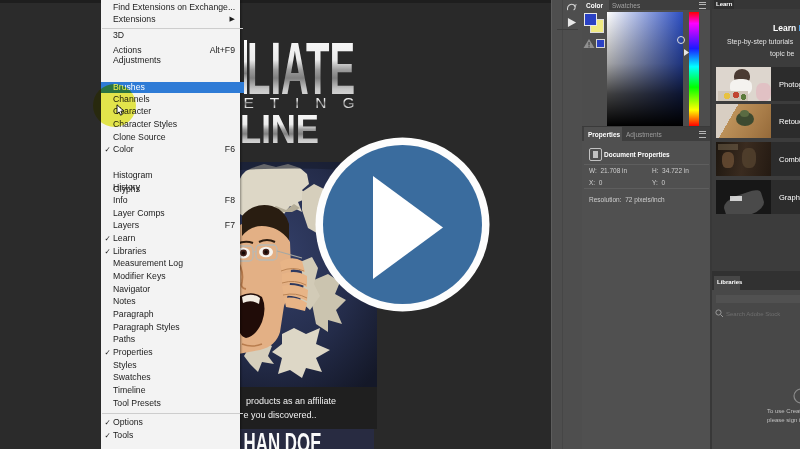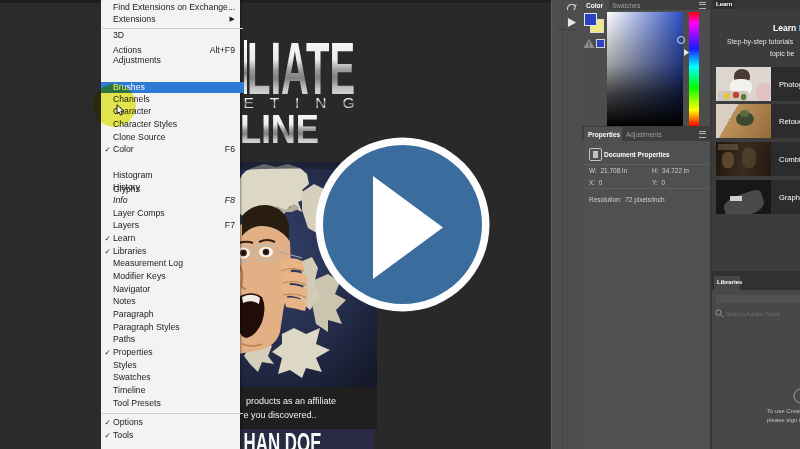--- a/index.html
+++ b/index.html
@@ -163,21 +163,21 @@
     </div>
     <div class="mi" style="top: 139px; margin-top: 44px;">
       <span class="t">Glyphs</span>
     </div>
     <div class="mi" style="top: 168.58px;">
       <span class="t">Histogram</span>
     </div>
     <div class="mi" style="top: 181.26px;">
       <span class="t">History</span>
     </div>
-    <div class="mi" style="top: 193.94px; font-style: italic;">
+    <div class="mi" style="top: 193.94px;">
       <span class="t">Info</span>
       <span class="s">F8</span>
     </div>
     <div class="mi" style="top: 206.62px;">
       <span class="t">Layer Comps</span>
     </div>
     <div class="mi" style="top: 219.3px;">
       <span class="t">Layers</span>
       <span class="s">F7</span>
     </div>

